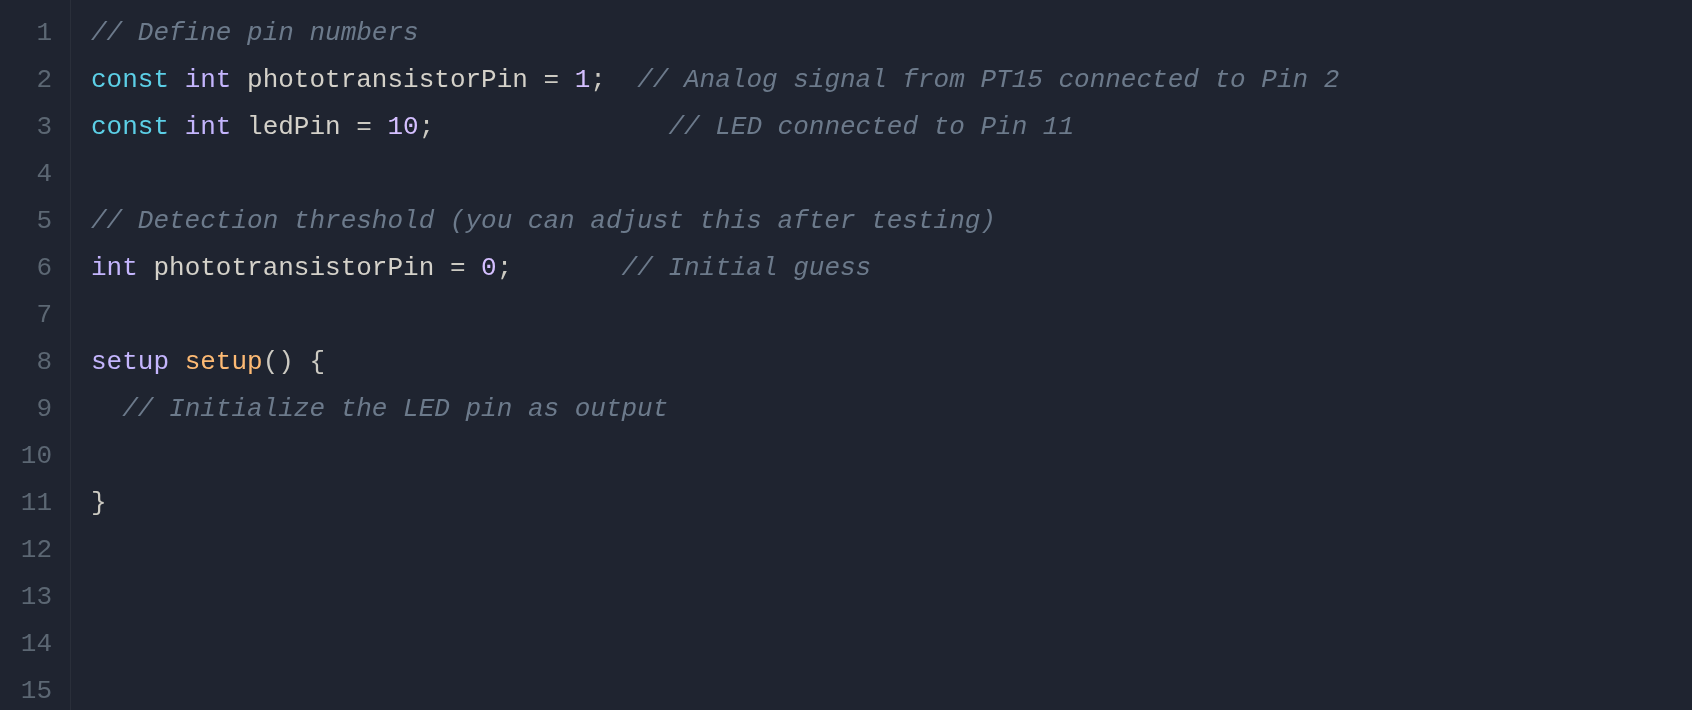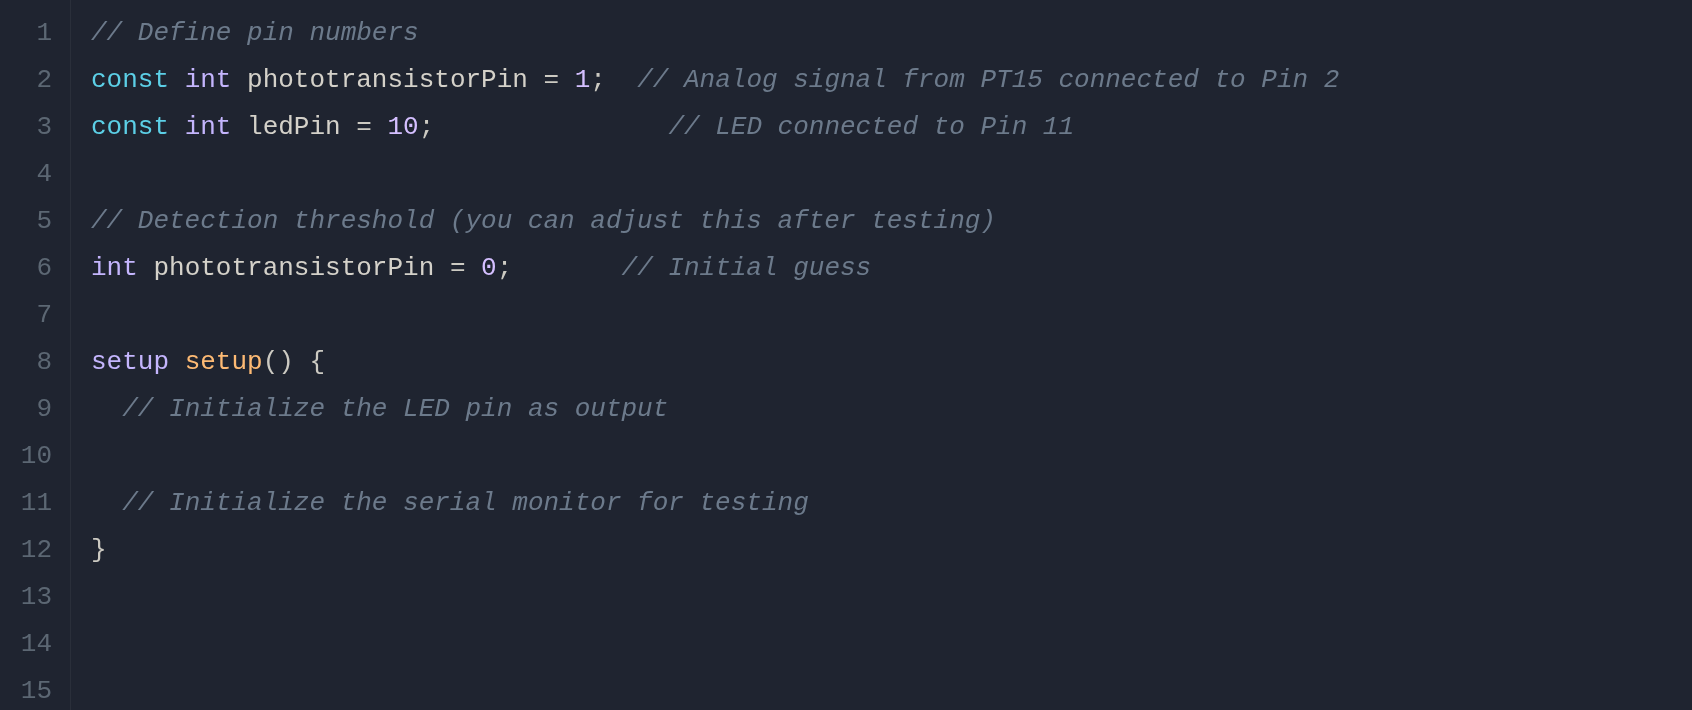--- a/index.html
+++ b/index.html
@@ -89,20 +89,19 @@
 
     <div class="line"><span></span></div>
 
     <div class="line"><span class="tok-type">setup</span><span> </span><span class="tok-func">setup</span><span class="tok-punct">()</span><span> </span><span class="tok-punct">{</span></div>
 
     <div class="line"><span>  </span><span class="tok-comment">// Initialize the LED pin as output</span></div>
 
 
     <div class="line"><span>  </span><span></span></div>
 
-    <div class="line"><span>  </span><span class="tok-comment">// Initialize the serial monitor for testing</span></div>
 
 
     <div class="line"><span class="tok-punct">}</span></div>
 
     <div class="line"><span></span></div>
   </div>
 </div>
 
 </body></html>

